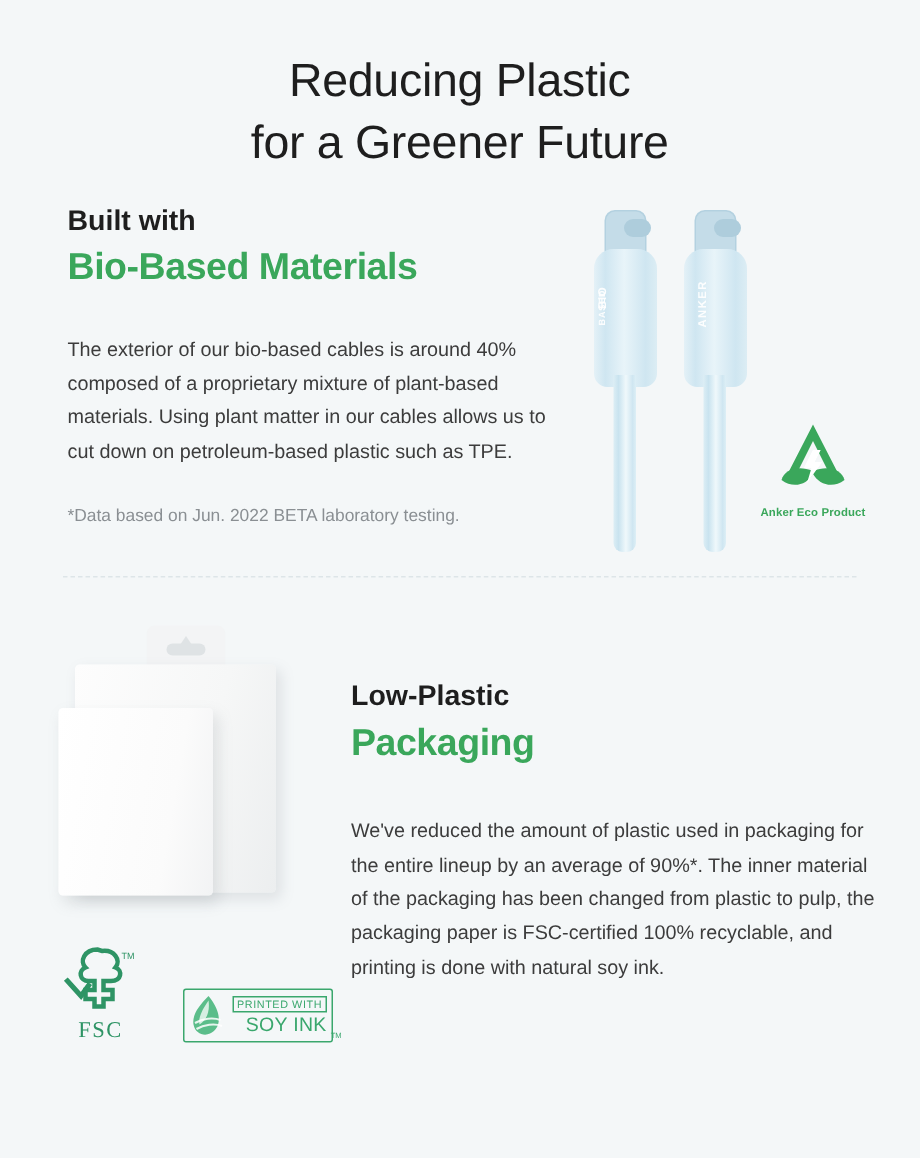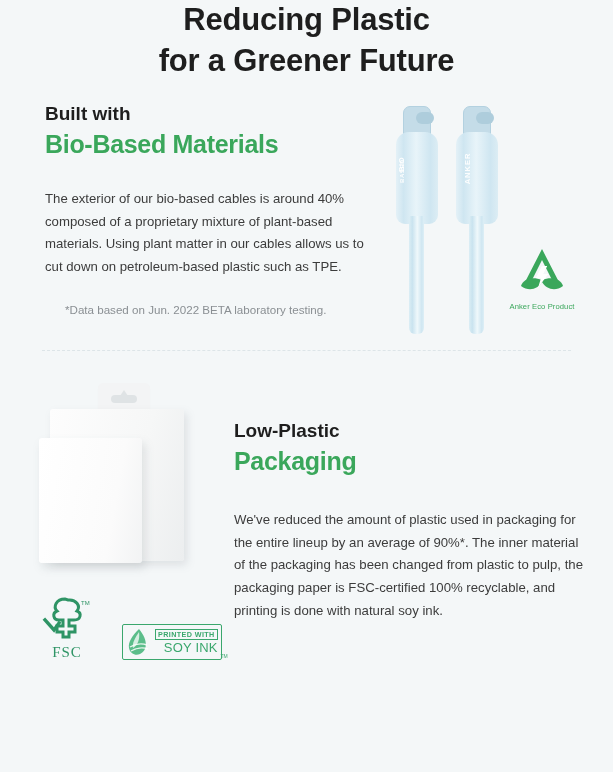--- a/index.html
+++ b/index.html
@@ -10,22 +10,23 @@
     background: #f4f7f8;
     font-family: "Liberation Sans", sans-serif;
     color: #222222;
     overflow: hidden;
     position: relative;
   }
 
   
   .page-title {
     text-align: center;
+    padding-top: 34px;
     font-size: 31px;
-    font-weight: bold;
+    font-weight: normal;
     line-height: 1.32;
     color: #1e1e1e;
     letter-spacing: -0.2px;
   }
   .page-title .t-line { display: block; }
 
   
   .section-one {
     position: relative;
     height: 252px;
@@ -55,21 +56,20 @@
     margin-top: 28px;
     font-size: 13.2px;
     line-height: 1.72;
     color: #3c3c3c;
   }
   .footnote {
     margin-top: 22px;
     font-size: 11.6px;
     line-height: 1.55;
     color: #8a8f93;
-    margin-left: 20px;
   }
 
   
   .cable-art {
     position: absolute;
     left: 390px;
     top: 0px;
     width: 185px;
     height: 240px;
   }
@@ -132,21 +132,21 @@
   .eco-badge {
     position: absolute;
     left: 112px;
     top: 148px;
     width: 80px;
     text-align: center;
   }
   .eco-badge .eco-caption {
     margin-top: 2px;
     font-size: 7.6px;
-    font-weight: normal;
+    font-weight: bold;
     color: #3aa75b;
     letter-spacing: 0.1px;
   }
 
   
   .divider {
     position: relative;
     margin: 0 42px;
     border-top: 1px dashed #dde5e8;
     height: 0;
@@ -250,21 +250,21 @@
     padding: 2px 3px;
     background: #f4f7f8;
     position: relative;
   }
   .soy-text-box {
     margin-left: 3px;
     line-height: 1;
   }
   .soy-small {
     font-size: 7.2px;
-    font-weight: bold;
+    font-weight: normal;
     color: #3aa76d;
     letter-spacing: 0.4px;
     border: 1px solid #3aa76d;
     padding: 1px 2px;
     display: block;
   }
   .soy-big {
     font-size: 13px;
     font-weight: normal;
     color: #3aa76d;

